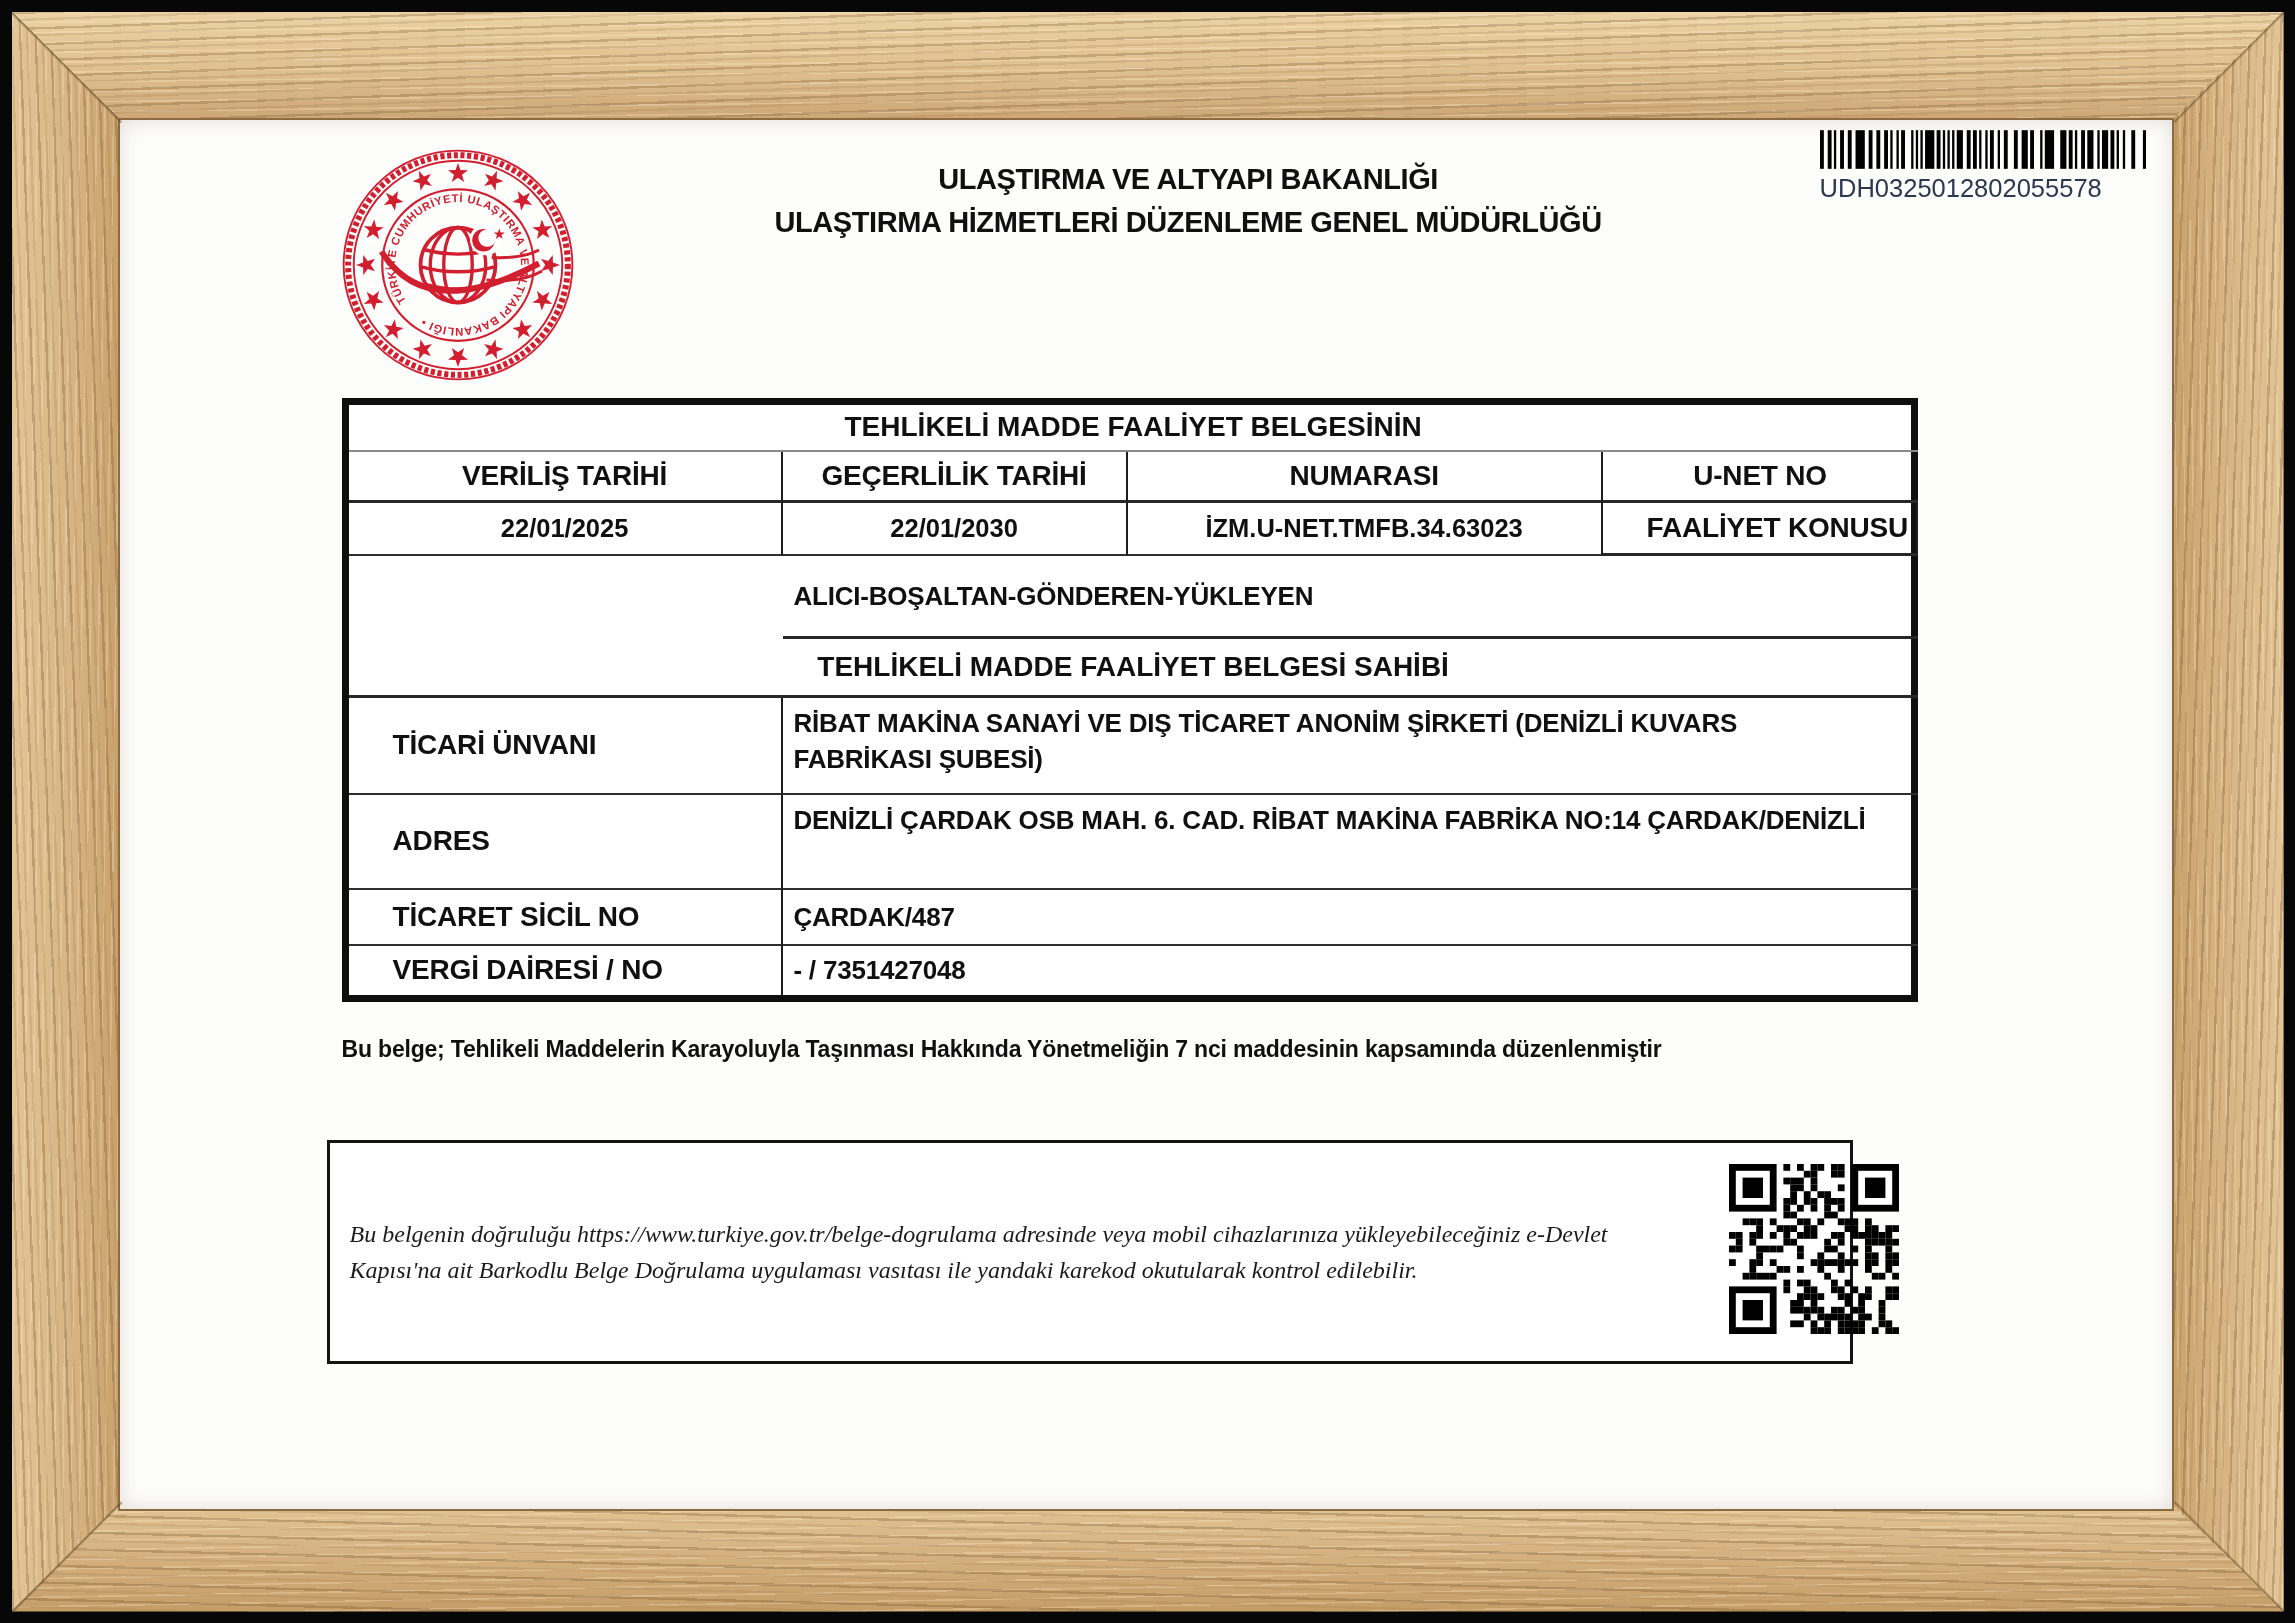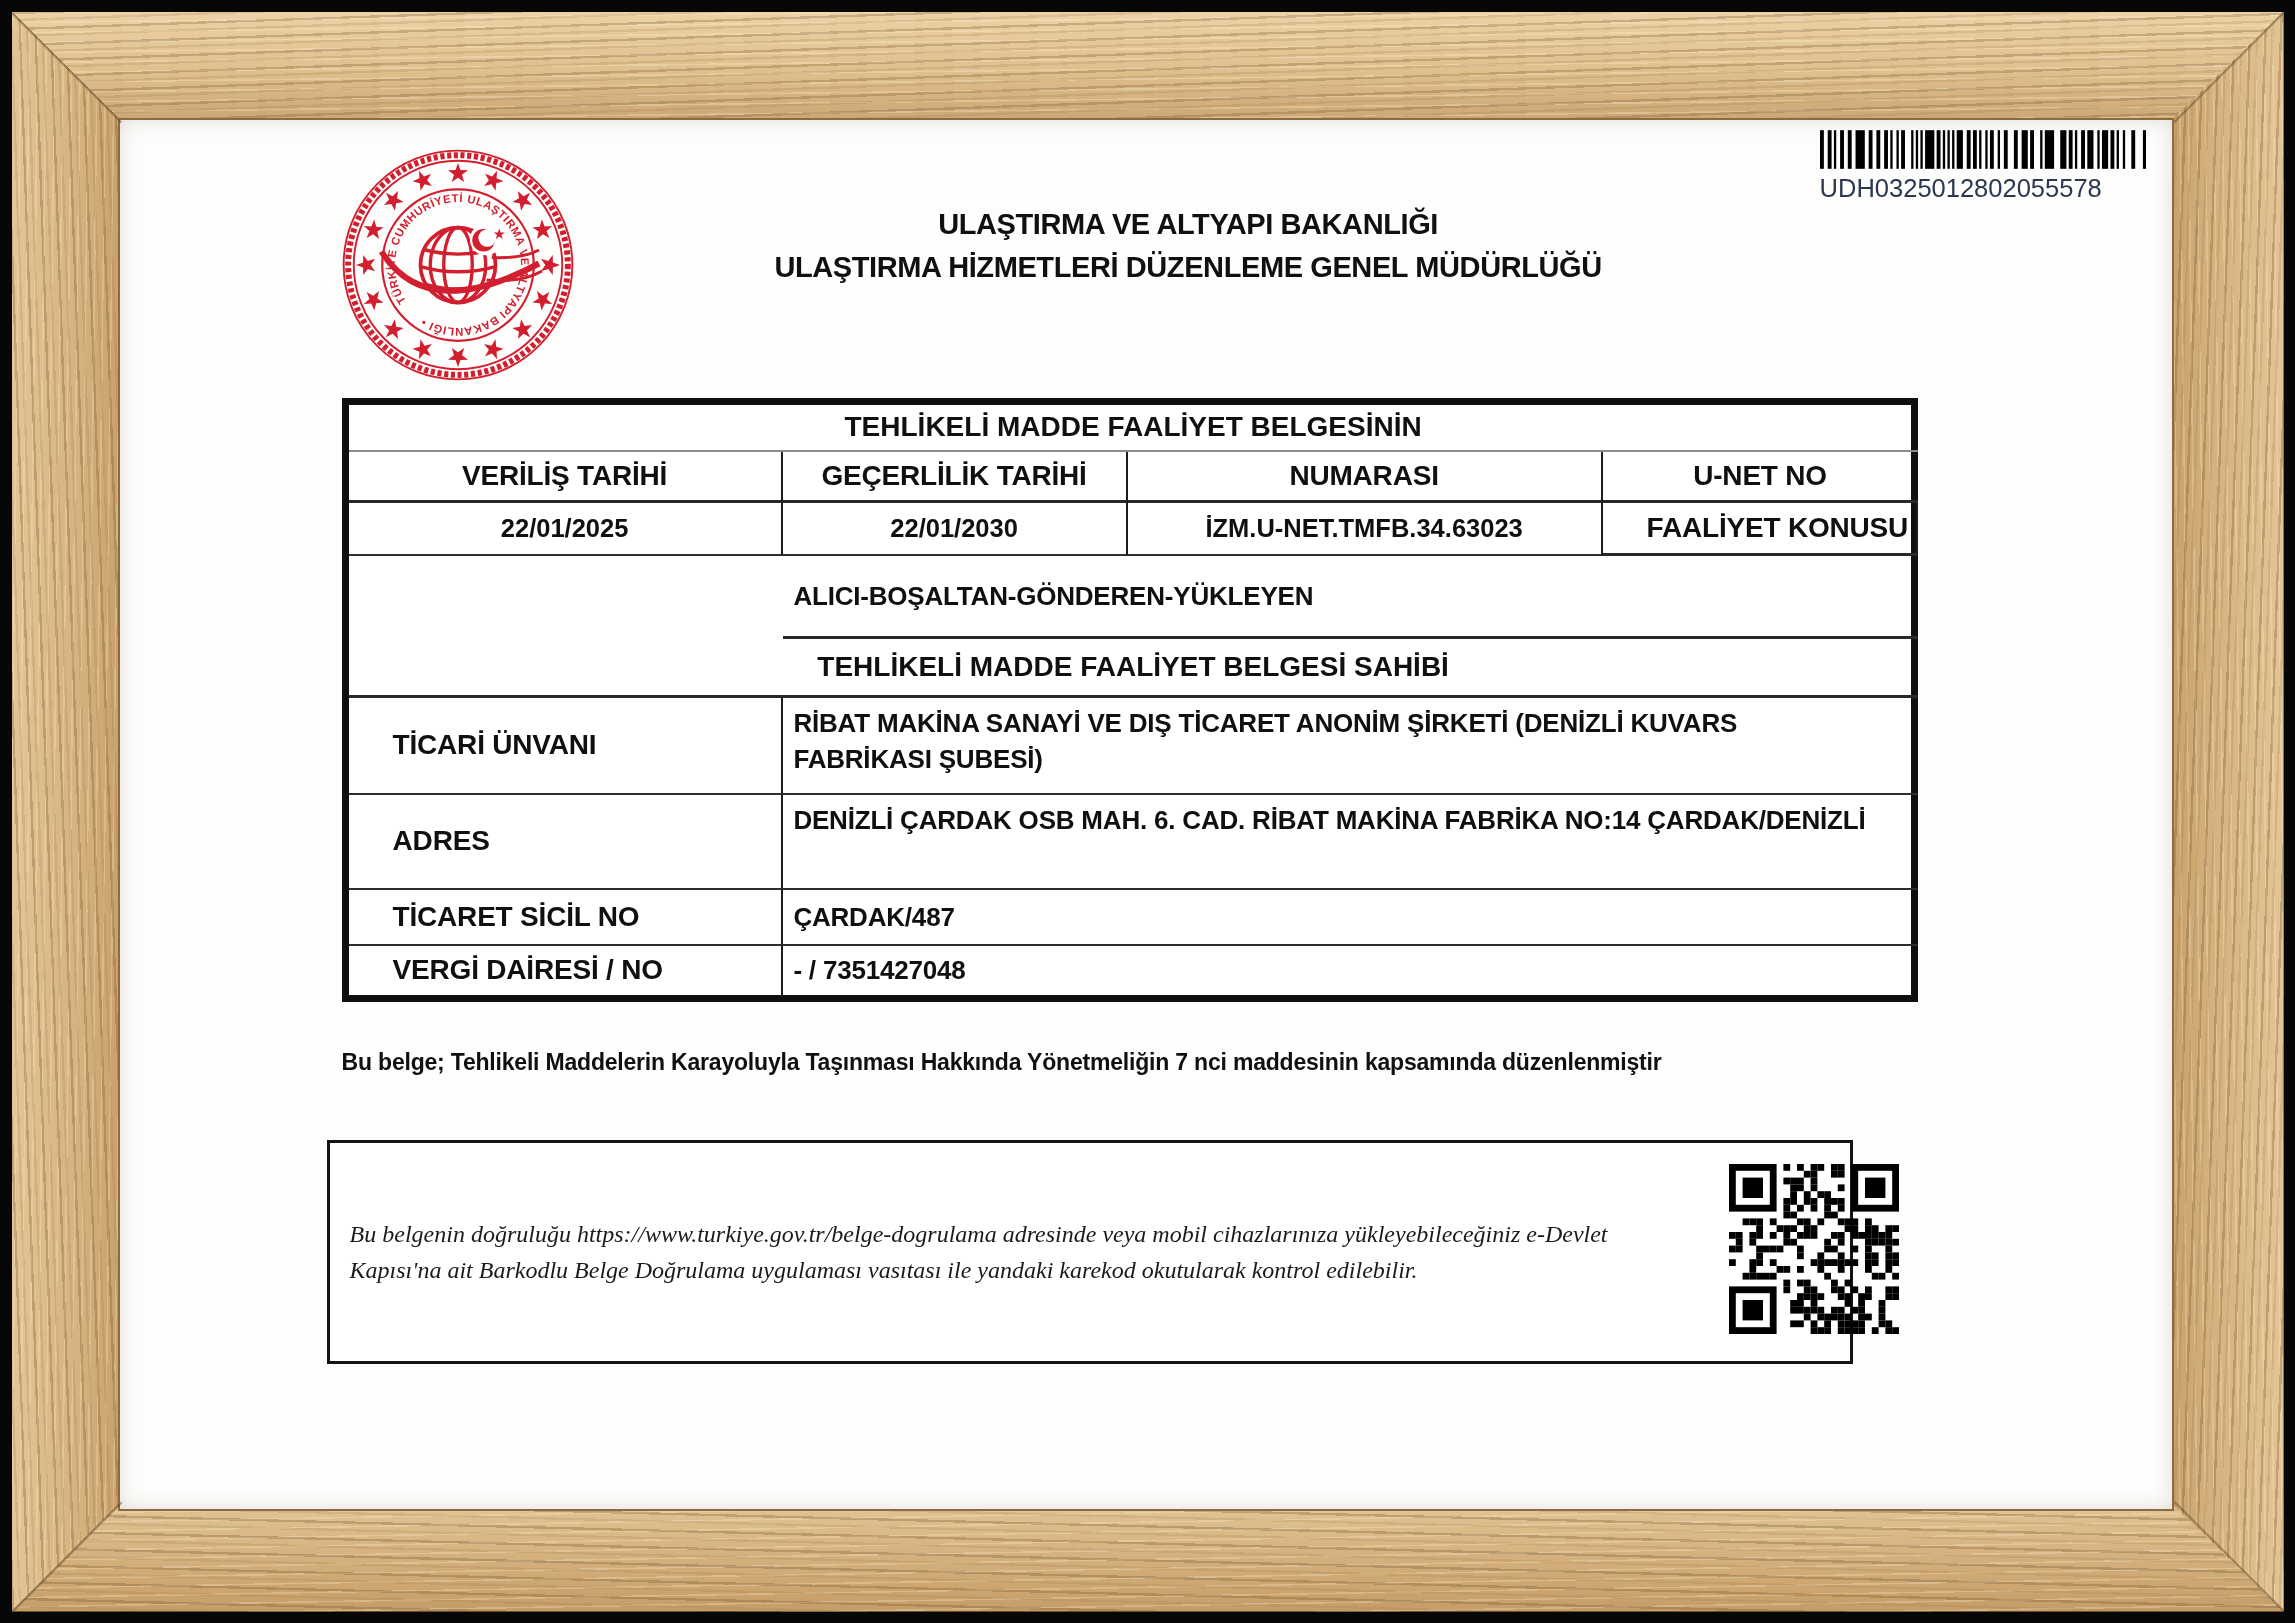--- a/index.html
+++ b/index.html
@@ -55,21 +55,21 @@
     position:absolute;left:108px;top:108px;right:112px;bottom:103px;
     background:#fdfdfc;
     outline:2.3px solid #8d6b40;
     box-shadow:inset 0 0 20px rgba(80,55,20,.16);
   }
   
   .seal{position:absolute;left:218px;top:25.5px;width:240px;height:240px;}
   
   .header{position:absolute;left:85px;right:0;top:45px;text-align:center;line-height:1;}
   .h1{font-size:22.4px;font-weight:bold;letter-spacing:0.4px;margin-bottom:9.3px;}
-  .h2{font-size:29px;font-weight:bold;letter-spacing:-0.4px;margin-bottom:14px;margin-top:45px;}
+  .h2{font-size:29px;font-weight:bold;letter-spacing:-0.4px;margin-bottom:14px;}
   .h3{font-size:29px;font-weight:bold;letter-spacing:-0.4px;}
   
   .barcode-wrap{position:absolute;left:1700px;top:10px;width:326px;}
   .barcode{display:block;width:326px;height:39px;}
   .barcode-num{margin-top:5.4px;font-size:25.5px;font-weight:400;color:#2b3850;letter-spacing:0;}
   
   .cert-table{
     position:absolute;left:222px;top:278px;width:1576px;box-sizing:border-box;
     border:7.7px solid #0f0f0f;background:#fff;
     display:grid;
@@ -82,21 +82,21 @@
   .t-section{font-size:28px;font-weight:bold;border-bottom:3.1px solid #282828;}
   .t-h{font-size:28px;font-weight:bold;justify-content:center;text-align:center;border-bottom:3.1px solid #282828;letter-spacing:-0.2px;}
   .t-d{font-size:25.5px;font-weight:bold;justify-content:center;text-align:center;border-bottom:2.3px solid #2e2e2e;}
   .vline{border-right:2.3px solid #1c1c1c;}
   .t-label{font-size:28px;font-weight:bold;padding-left:44px;border-right:2.3px solid #1c1c1c;letter-spacing:-0.2px;}
   .t-value{font-size:26px;font-weight:bold;padding-left:10.8px;padding-right:39px;grid-column:2 / 5;line-height:36px;letter-spacing:-0.2px;}
   .bb3{border-bottom:2.3px solid #2e2e2e;}
   .bb4{border-bottom:3.1px solid #282828;}
   .top-pad{align-items:flex-start;padding-top:7.7px;}
   
-  .note{position:absolute;left:222px;top:914px;width:1383px;font-size:23px;font-weight:bold;line-height:31px;letter-spacing:-0.2px;margin-top:13px;}
+  .note{position:absolute;left:222px;top:914px;width:1383px;font-size:23px;font-weight:bold;line-height:31px;letter-spacing:-0.2px;}
   
   .verify-box{
     position:absolute;left:207px;top:1020px;width:1526px;height:224px;box-sizing:border-box;
     border:3.1px solid #141414;background:#fff;
   }
   .verify-text{
     position:absolute;left:20px;top:0;bottom:0;width:1314px;
     display:flex;align-items:center;
     font-family:"Liberation Serif","DejaVu Serif",serif;font-style:italic;
     font-size:24px;line-height:36px;color:#1a1a1a;

